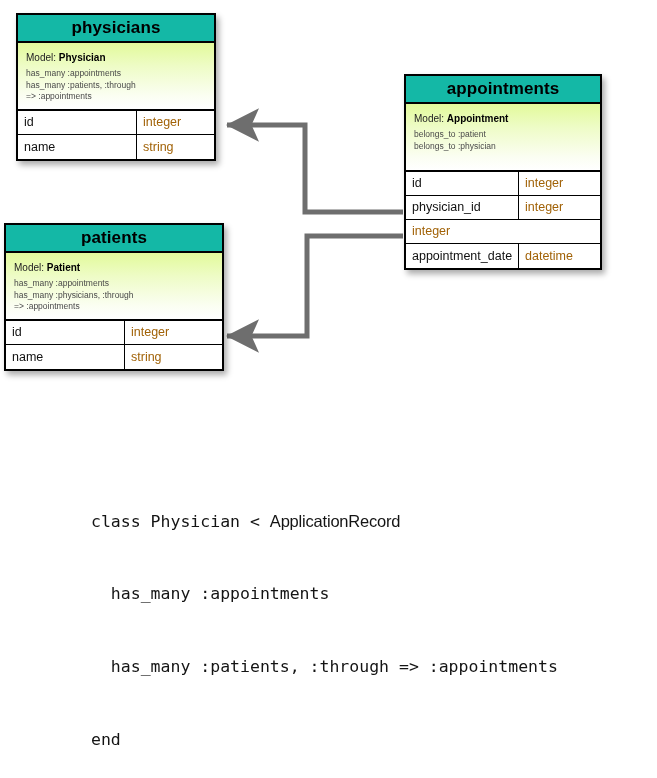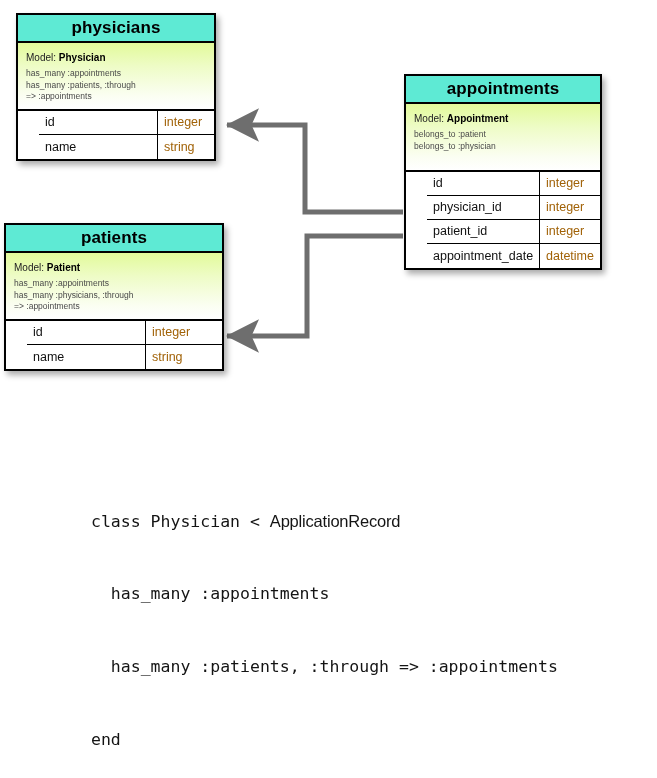--- a/index.html
+++ b/index.html
@@ -33,21 +33,21 @@
     box-shadow: 3px 4px 6px rgba(0,0,0,0.33);
   }
   .entity-title {
     box-sizing: border-box;
     height: 28px;
     line-height: 26px;
     text-align: center;
     font-size: 17px;
     font-weight: bold;
     color: #000000;
-    background: #5eead4;
+    background: #14b8a6;
     border-bottom: 2px solid #000000;
     letter-spacing: 0.1px;
   }
   .entity-model {
     box-sizing: border-box;
     padding: 7px 8px 6px 8px;
     background: linear-gradient(to bottom, #e2fa9a 0%, #eefcc6 35%, #fbfef2 80%, #ffffff 100%);
     border-bottom: 2px solid #000000;
   }
   .model-line {
@@ -65,21 +65,20 @@
     font-size: 8.5px;
     color: #4a4a4a;
     line-height: 11.5px;
     white-space: nowrap;
   }
   .field-row {
     display: flex;
     box-sizing: border-box;
     height: 24px;
     border-bottom: 1px solid #000000;
-    margin-left: 21px;
   }
   .field-row:last-child {
     border-bottom: none;
   }
   .field-name {
     box-sizing: border-box;
     height: 100%;
     display: flex;
     align-items: center;
     padding-left: 6px;
@@ -212,21 +211,20 @@
     </div>
     <div class="field-row">
       <div class="field-name">id</div>
       <div class="field-type">integer</div>
     </div>
     <div class="field-row">
       <div class="field-name">physician_id</div>
       <div class="field-type">integer</div>
     </div>
     <div class="field-row">
-      <div class="field-name">patient_id</div>
       <div class="field-type">integer</div>
     </div>
     <div class="field-row">
       <div class="field-name">appointment_date</div>
       <div class="field-type">datetime</div>
     </div>
   </div>
 
   <div id="code-block">
 

